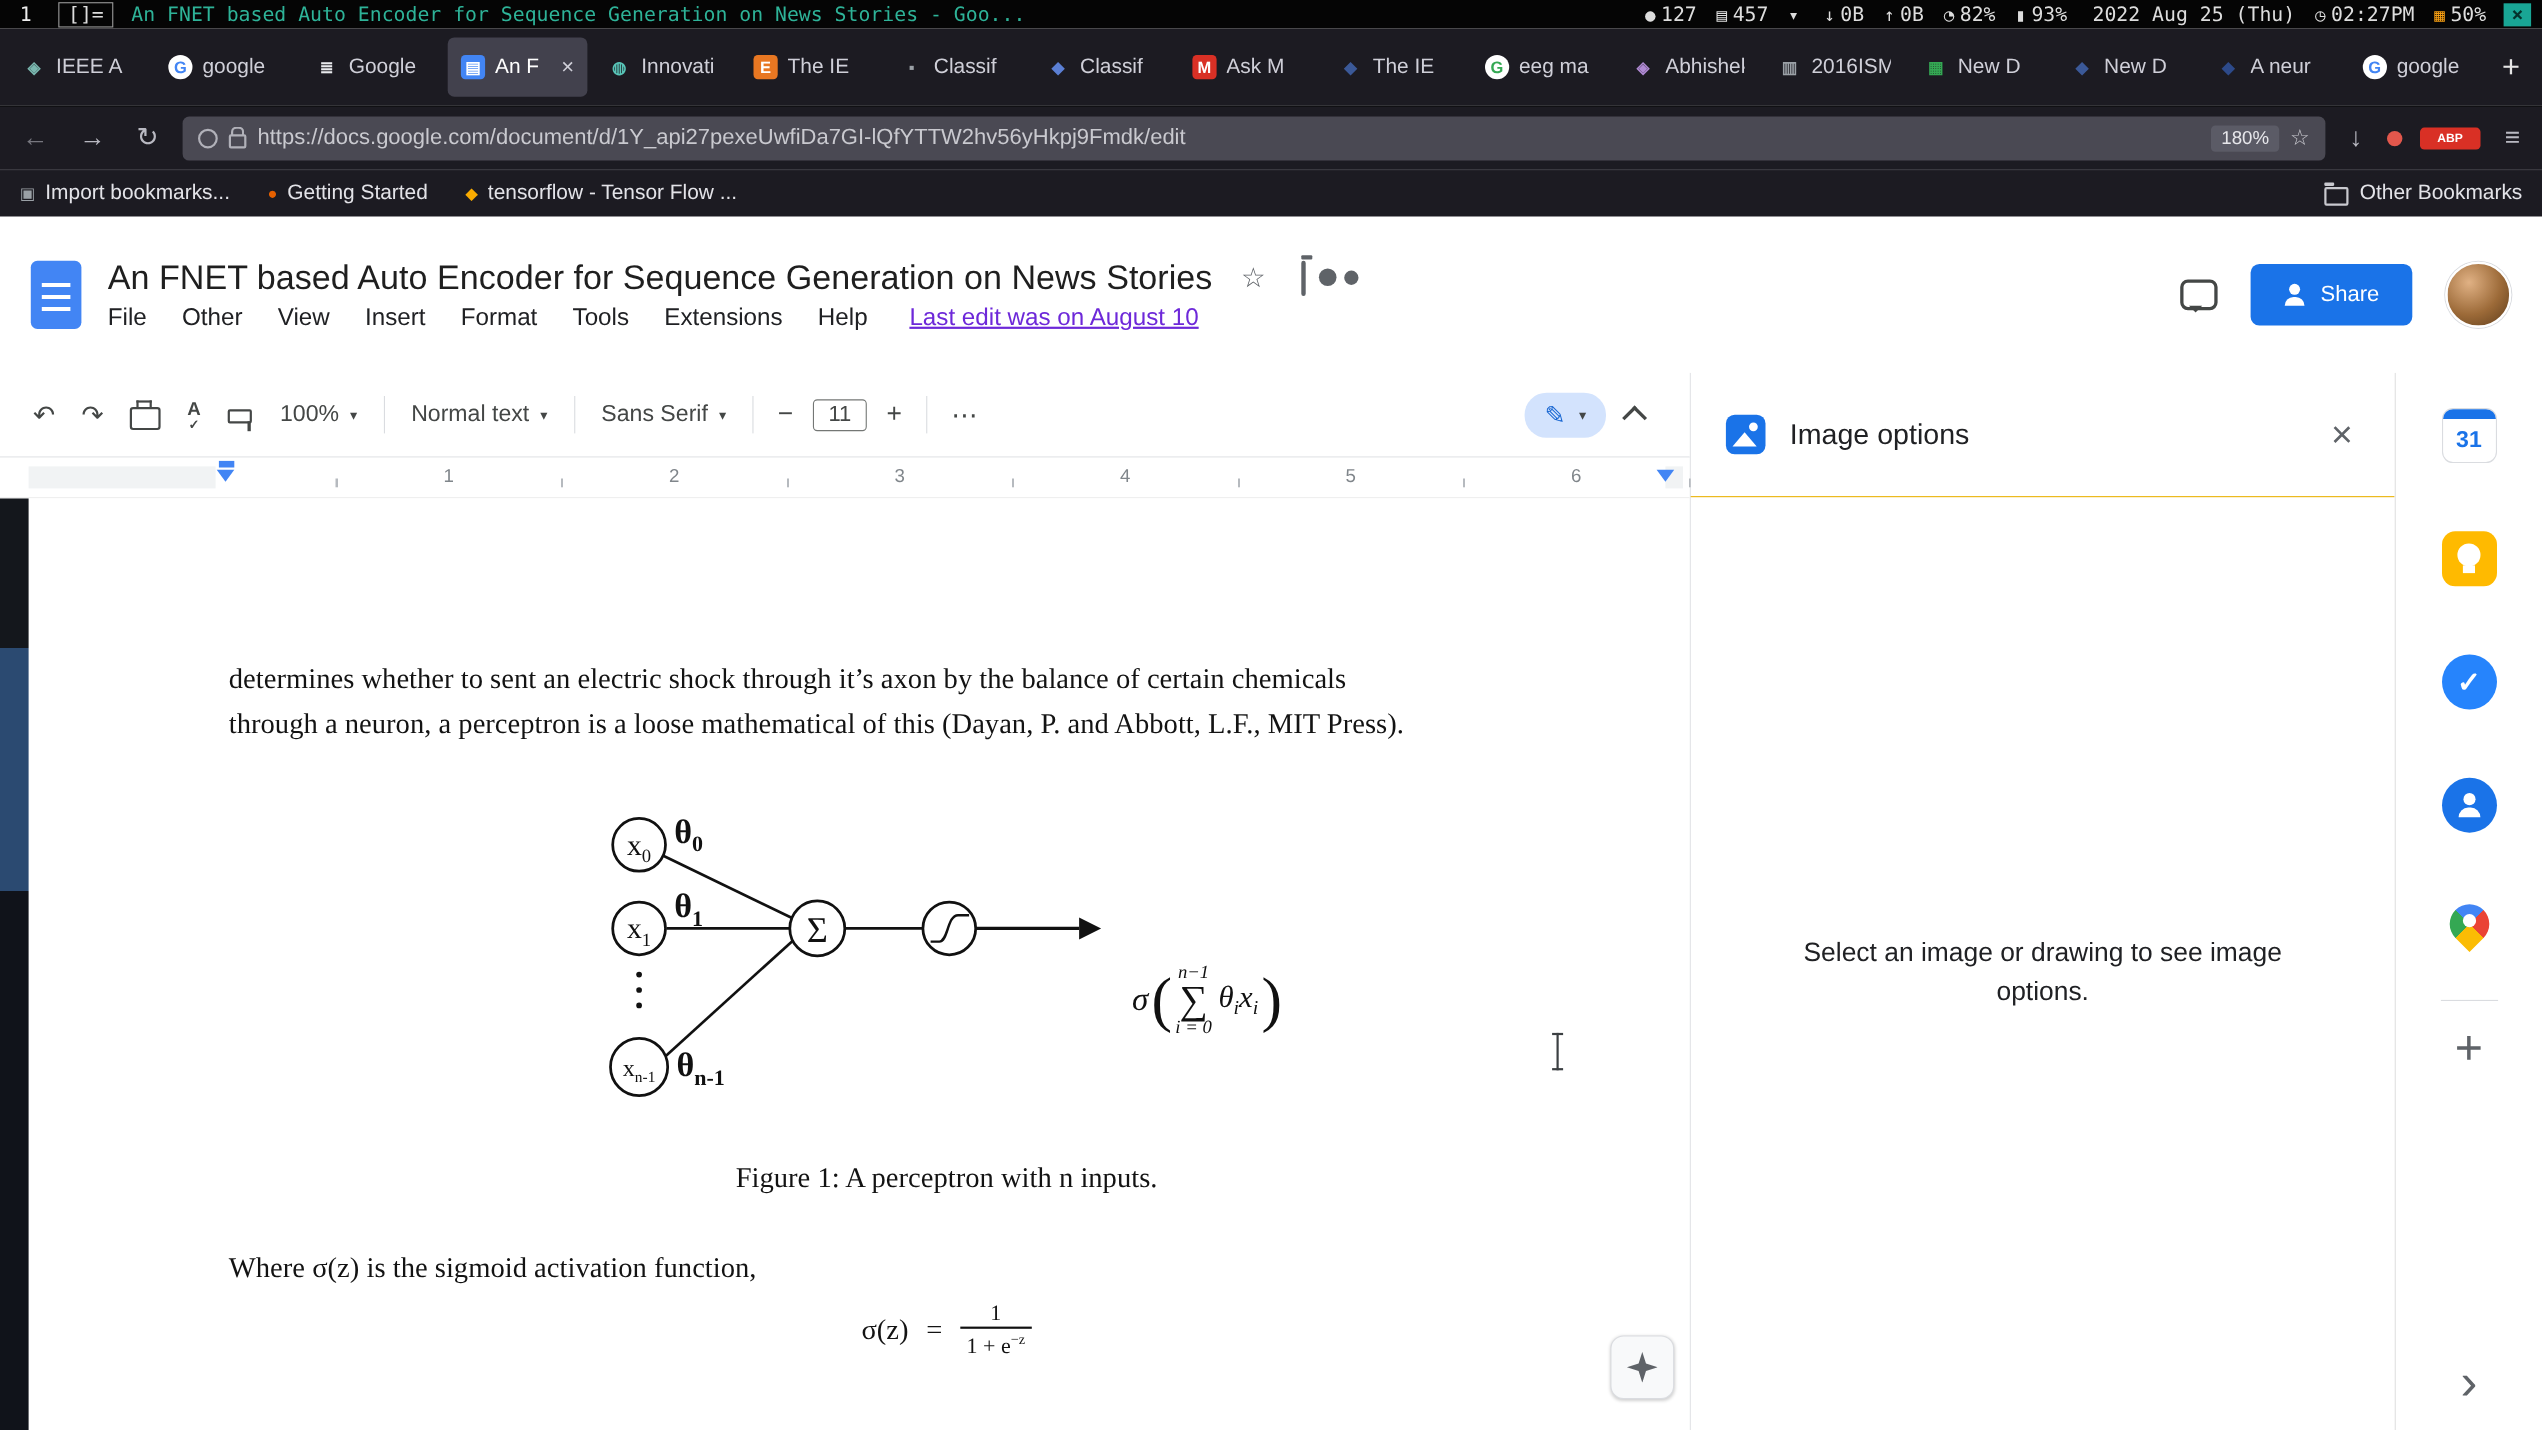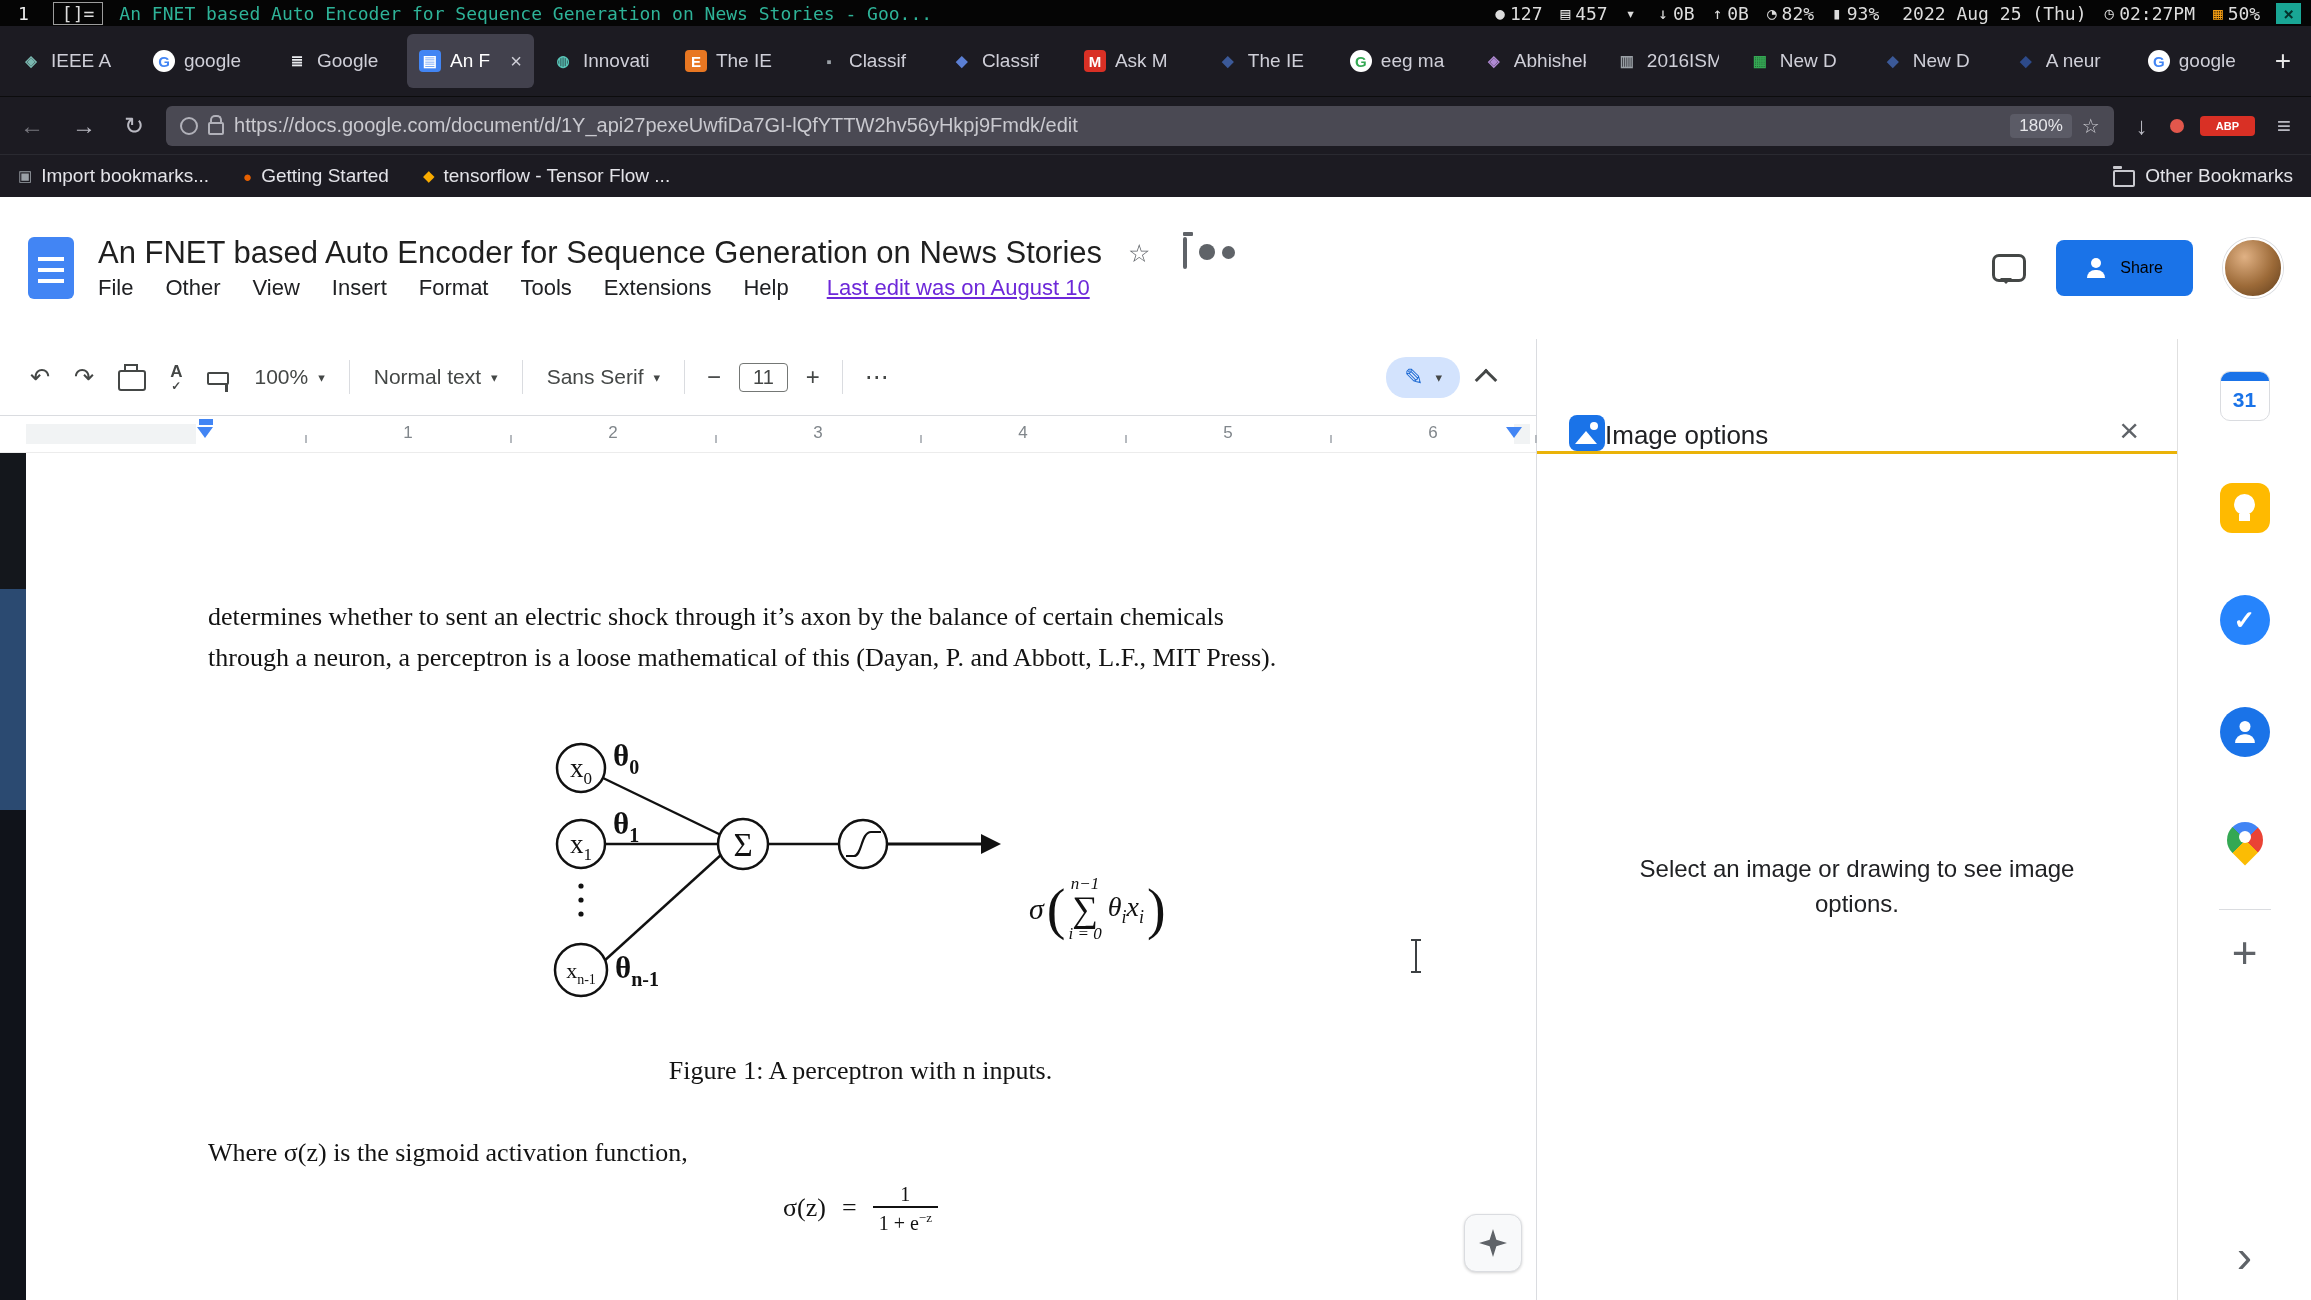--- a/index.html
+++ b/index.html
@@ -74,22 +74,22 @@
   .cloudic::before{content:"";position:absolute;left:3px;top:-7px;width:13px;height:13px;border-radius:50%;background:#5f6368;}
   .cloudic::after{content:"";position:absolute;right:4px;top:-9px;width:16px;height:16px;border-radius:50%;background:#5f6368;}
   .menu-row{display:flex;align-items:center;font-size:22px;color:#202124;}
   .menu-strip{display:flex;align-items:center;gap:32px;}
   .menu-item{cursor:default;}
   .last-edit{margin-left:38px;color:#6d28d9;text-decoration:underline;white-space:nowrap;}
   .head-right{margin-left:auto;display:flex;align-items:center;gap:30px;}
   .bubble{width:34px;height:28px;border:3px solid #444746;border-radius:7px;position:relative;background:none;}
   .bubble::after{content:"";position:absolute;left:5px;bottom:-11px;width:0;height:0;
     border:6px solid transparent;border-top-color:#444746;}
-  .share-btn{display:flex;align-items:center;gap:14px;background:#1a73e8;color:#000000;height:56px;
-    padding:0 30px;border-radius:8px;border:none;font-size:16px;}
+  .share-btn{display:flex;align-items:center;gap:14px;background:#1a73e8;color:#ffffff;height:56px;
+    padding:0 30px;border-radius:8px;border:none;font-size:20px;}
   .person{width:20px;height:20px;position:relative;display:inline-block;}
   .person::before{content:"";position:absolute;left:5px;top:0;width:10px;height:10px;border-radius:50%;background:#fff;}
   .person::after{content:"";position:absolute;left:1px;bottom:0;width:18px;height:8px;border-radius:9px 9px 0 0;background:#fff;}
   .avatar{width:56px;height:56px;border-radius:50%;border:2px solid #fff;box-shadow:0 0 0 1px #dadce0;
     background:radial-gradient(circle at 35% 30%,#e0b184,#9c6a38 55%,#5d3c1b);flex:none;}
 
   
   .main-row{display:flex;height:963px;}
   .doc-col{width:1536px;flex:none;display:flex;flex-direction:column;position:relative;}
 
@@ -159,22 +159,22 @@
   .ibeam::before,.ibeam::after{content:"";position:absolute;left:-4px;width:10px;height:2px;background:#3c4043;}
   .ibeam::before{top:0;} .ibeam::after{bottom:0;}
   .explore{position:absolute;right:14px;bottom:30px;width:58px;height:58px;background:#f8f9fa;
     border:1px solid #dadce0;border-radius:12px;box-shadow:0 1px 3px rgba(0,0,0,.18);
     display:flex;align-items:center;justify-content:center;}
   .sparkle{width:28px;height:28px;background:#5f6368;
     clip-path:polygon(50% 0,62% 38%,100% 50%,62% 62%,50% 100%,38% 62%,0 50%,38% 38%);}
 
   
   .panel{width:640px;flex:none;border-left:1px solid #dadce0;background:#fff;display:flex;flex-direction:column;}
-  .panel-header{height:112px;flex:none;display:flex;align-items:flex-end;padding:0 32px;
-    border-bottom:3px solid #eab308;}
+  .panel-header{height:112px;flex:none;display:flex;align-items:center;gap:22px;padding:0 32px;
+    border-bottom:1px solid #eab308;}
   .panel-ic{width:36px;height:36px;background:#1a73e8;border-radius:8px;position:relative;flex:none;}
   .panel-ic::before{content:"";position:absolute;right:7px;top:7px;width:8px;height:8px;border-radius:50%;background:#fff;}
   .panel-ic::after{content:"";position:absolute;left:6px;bottom:7px;width:0;height:0;
     border-left:11px solid transparent;border-right:11px solid transparent;border-bottom:13px solid #fff;}
   .panel-title{font-size:26px;color:#202124;}
   .panel-close{margin-left:auto;font-size:34px;color:#5f6368;background:none;border:none;}
   .panel-body{flex:1;padding:0 64px;text-align:center;}
   .panel-empty{margin-top:398px;font-size:24px;color:#202124;line-height:1.45;}
 
   

